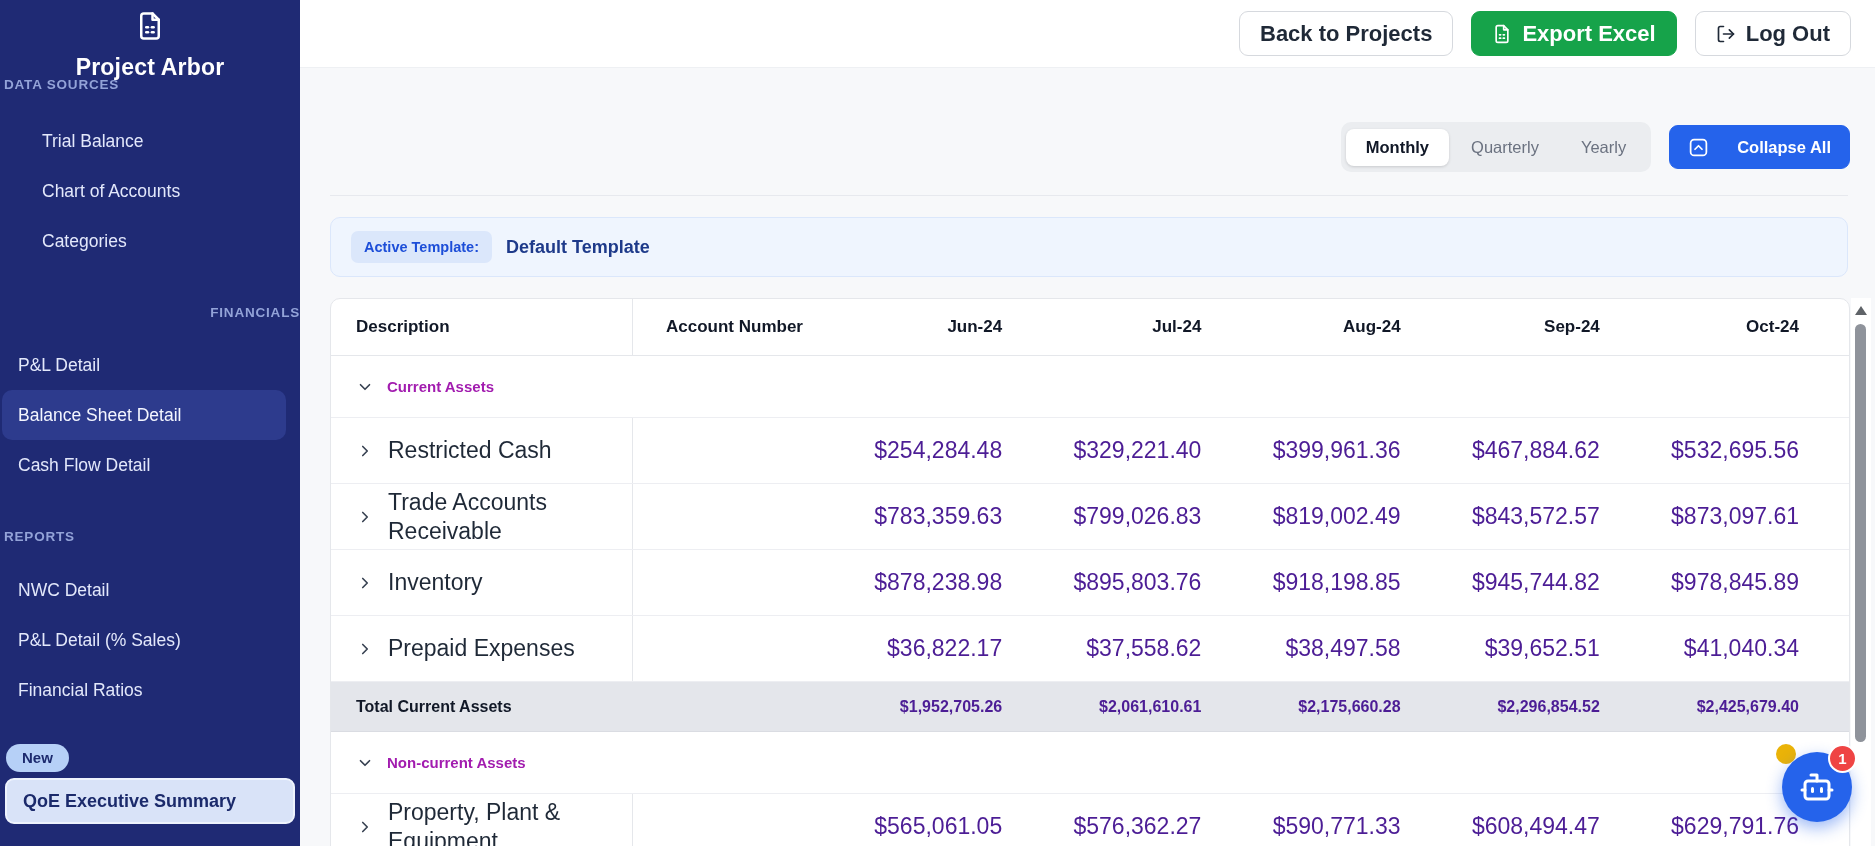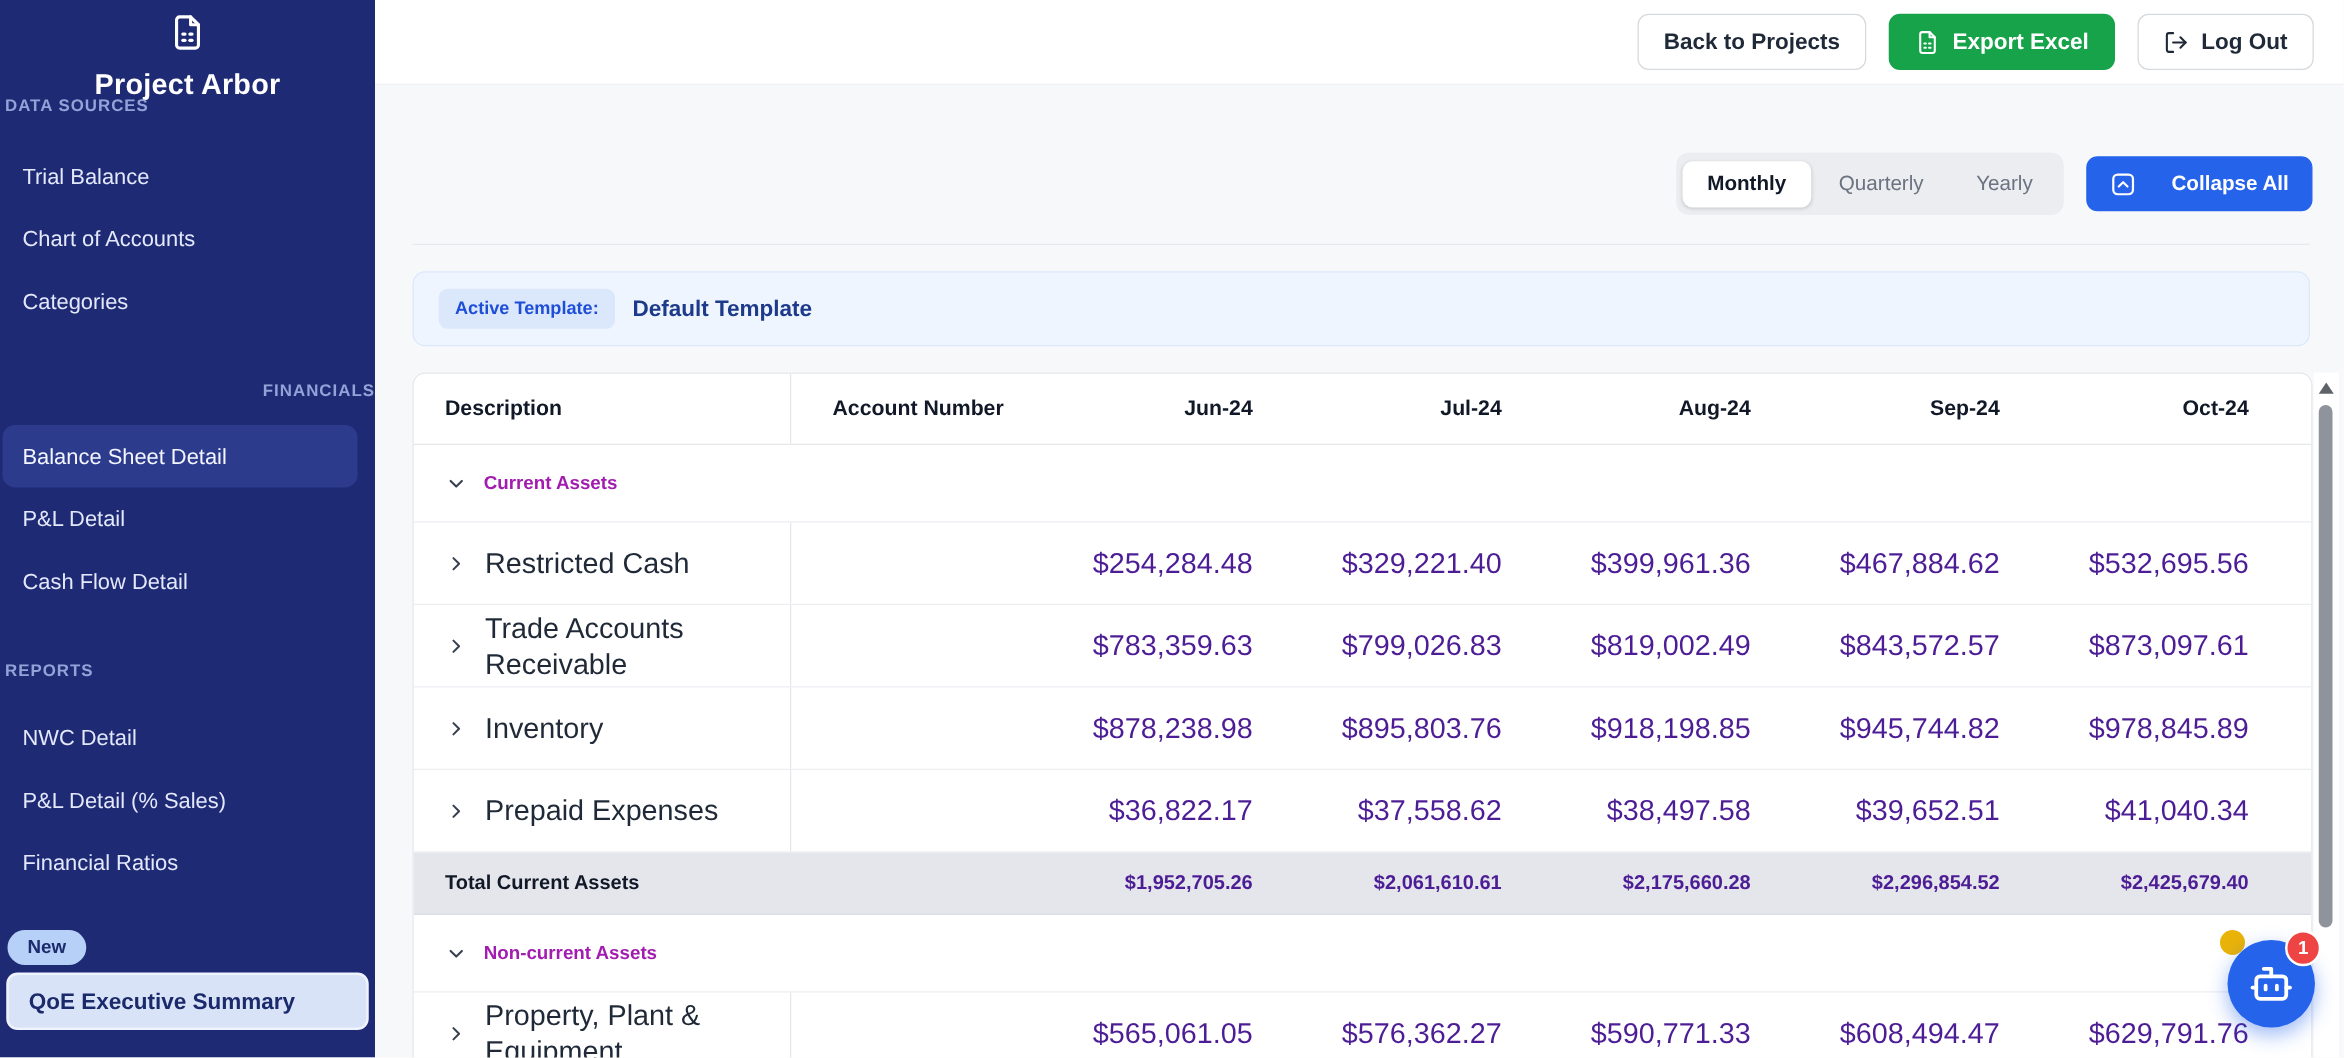--- a/index.html
+++ b/index.html
@@ -15,21 +15,21 @@
     background:#1f2a74; z-index:10;
   }
   .logo-row { display:flex; align-items:center; gap:13px; padding:11px 8px 0 8px; height:56px;flex-direction:column; }
   .logo-row svg { flex:0 0 auto; }
   .app-title { color:#ffffff; font-size:23px; font-weight:700; letter-spacing:.2px; }
 
   .nav-section-label {
     color:#93a3d8; font-size:13.5px; font-weight:700; letter-spacing:.8px;
     padding-left:4px; height:18px; line-height:18px;
   }
-  .s1 { margin-top:20px; } .s1-items { margin-top:22px; }
+  .s1 { margin-top:20px; } .s1-items { margin-top:22px;margin-left:24px; }
   .s2 { margin-top:38px;text-align:right; } .s2-items { margin-top:18px; }
   .s3 { margin-top:38px; } .s3-items { margin-top:19px; }
 
   .nav-item {
     height:50px; display:flex; align-items:center; padding-left:16px;
     font-size:17.5px; color:#e3e8fb; cursor:pointer;
     margin:0 14px 0 2px; border-radius:10px;
   }
   .nav-item.active { background:#2d3b8d; color:#f4f6ff; }
 
@@ -45,21 +45,21 @@
   }
 
   
   .topbar {
     position:absolute; left:300px; top:0; width:1575px; height:68px;
     background:#ffffff; border-bottom:1px solid #eef0f3;
     display:flex; align-items:center; justify-content:flex-end; gap:18px; padding-right:24px;
   }
   .btn {
     display:inline-flex; align-items:center; gap:10px; height:45px; padding:0 20px;
-    border-radius:9px; font-size:18px; font-weight:600; cursor:pointer;
+    border-radius:9px; font-size:22px; font-weight:600; cursor:pointer;
     border:1px solid #d6d9de; background:#fff; color:#1f2937;
   }
   .btn-green { background:#16a34a; border-color:#16a34a; color:#fff; }
 
   
   .controls {
     position:absolute; left:330px; top:122px; width:1520px; height:50px;
     display:flex; align-items:center; justify-content:flex-end; gap:18px;
   }
   .period-toggle {
@@ -171,23 +171,23 @@
 
   <div class="nav-item">Chart of Accounts</div>
 
   <div class="nav-item">Categories</div>
 </div>
   </div>
 
   <div class="nav-section s2">
     <div class="nav-section-label">FINANCIALS</div>
     <div class="nav-items s2-items">
+  <div class="nav-item">P&amp;L Detail</div>
+
   <div class="nav-item active">Balance Sheet Detail</div>
-
-  <div class="nav-item">P&amp;L Detail</div>
 
   <div class="nav-item">Cash Flow Detail</div>
 </div>
   </div>
 
   <div class="nav-section s3">
     <div class="nav-section-label">REPORTS</div>
     <div class="nav-items s3-items">
   <div class="nav-item">NWC Detail</div>
 

